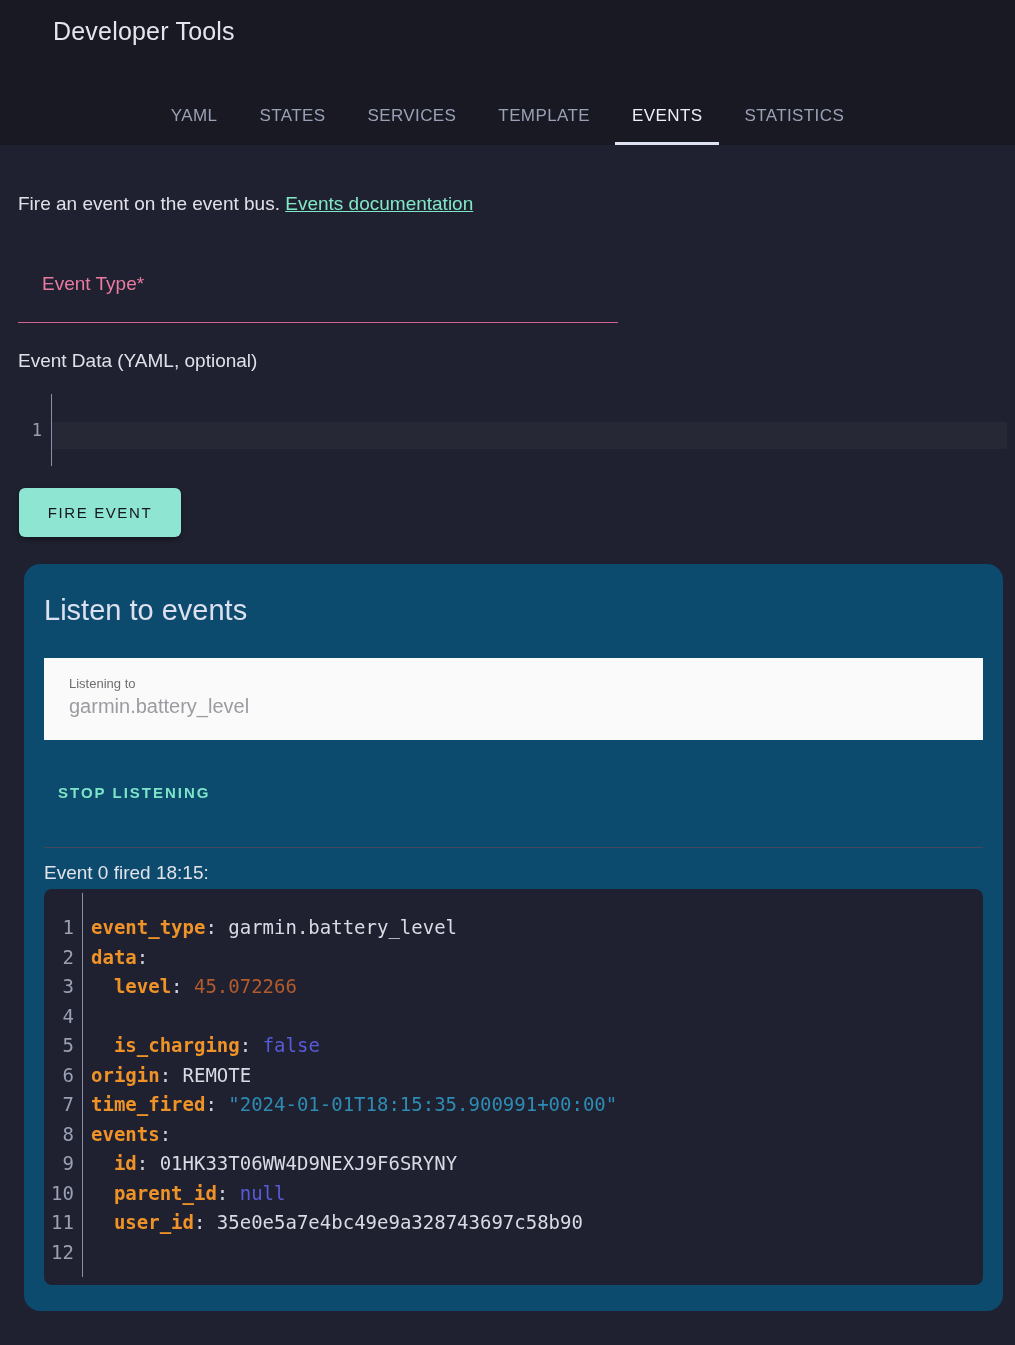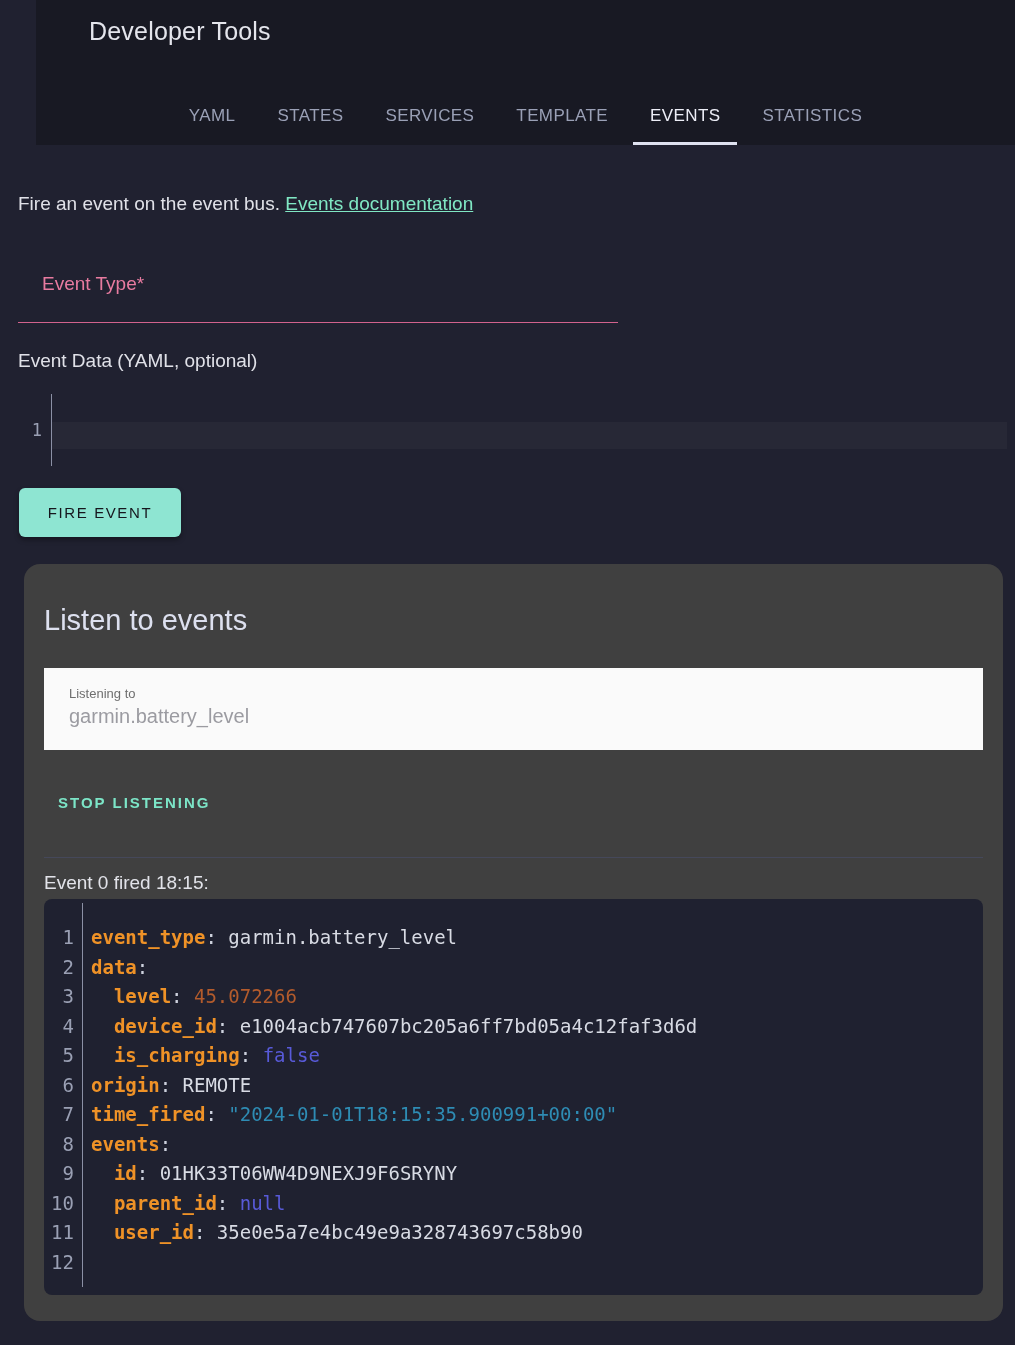--- a/index.html
+++ b/index.html
@@ -7,21 +7,21 @@
     margin: 0; padding: 0;
     width: 1015px; height: 1345px;
     background: #202130;
     font-family: "Liberation Sans", sans-serif;
     overflow: hidden;
   }
   
   .header {
     height: 145px;
     background: #181923;
-    display: flex; flex-direction: column; margin-left: 36px;
+    display: flex; flex-direction: column;
   }
   .app-title {
     color: #e4e5ec;
     font-size: 25px;
     padding: 17px 0 0 53px;
     letter-spacing: 0.2px;
   }
   .tabs {
     margin-top: auto;
     display: flex;
@@ -107,23 +107,23 @@
     font-family: "Liberation Sans", sans-serif;
     font-size: 15px;
     font-weight: 500;
     letter-spacing: 1.6px;
     box-shadow: 0 3px 5px rgba(0,0,0,0.35);
     cursor: pointer;
   }
   
   .card {
     margin: 27px 12px 24px 24px;
-    background: #404040;
+    background: #0c4a6e;
     border-radius: 16px;
-    padding: 40px 20px 26px 20px;
+    padding: 30px 20px 26px 20px;
   }
   .card-title {
     margin: 0;
     color: #dde0ef;
     font-size: 29px;
     font-weight: 400;
   }
   .listen-input {
     margin-top: 31px;
     height: 82px;
@@ -259,21 +259,21 @@
 
   <hr class="divider">
 
   <div class="event-header">Event 0 fired 18:15:</div>
 
   <div class="code-block" id="code-block">
     <div class="gutter-rule"></div>
   <div class="code-row"><span class="ln">1</span><span class="code-text"><span class="tok-k">event_type</span><span class="tok-p">: </span><span class="tok-v">garmin.battery_level</span></span></div>
       <div class="code-row"><span class="ln">2</span><span class="code-text"><span class="tok-k">data</span><span class="tok-p">:</span></span></div>
       <div class="code-row"><span class="ln">3</span><span class="code-text"><span class="tok-p">  </span><span class="tok-k">level</span><span class="tok-p">: </span><span class="tok-num">45.072266</span></span></div>
-      <div class="code-row"><span class="ln">4</span><span class="code-text"><span class="tok-p">  </span><span class="tok-k">device_id</span><span class="tok-p">: </span><span class="tok-v">e1004acb747607bc205a6ff7bd05a4c12faf3d6d</span></span></div>
+      <div class="code-row"><span class="ln">4</span></div>
       <div class="code-row"><span class="ln">5</span><span class="code-text"><span class="tok-p">  </span><span class="tok-k">is_charging</span><span class="tok-p">: </span><span class="tok-kw">false</span></span></div>
       <div class="code-row"><span class="ln">6</span><span class="code-text"><span class="tok-k">origin</span><span class="tok-p">: </span><span class="tok-v">REMOTE</span></span></div>
       <div class="code-row"><span class="ln">7</span><span class="code-text"><span class="tok-k">time_fired</span><span class="tok-p">: </span><span class="tok-s">"2024-01-01T18:15:35.900991+00:00"</span></span></div>
       <div class="code-row"><span class="ln">8</span><span class="code-text"><span class="tok-k">events</span><span class="tok-p">:</span></span></div>
       <div class="code-row"><span class="ln">9</span><span class="code-text"><span class="tok-p">  </span><span class="tok-k">id</span><span class="tok-p">: </span><span class="tok-v">01HK33T06WW4D9NEXJ9F6SRYNY</span></span></div>
       <div class="code-row"><span class="ln">10</span><span class="code-text"><span class="tok-p">  </span><span class="tok-k">parent_id</span><span class="tok-p">: </span><span class="tok-kw">null</span></span></div>
       <div class="code-row"><span class="ln">11</span><span class="code-text"><span class="tok-p">  </span><span class="tok-k">user_id</span><span class="tok-p">: </span><span class="tok-v">35e0e5a7e4bc49e9a328743697c58b90</span></span></div>
       <div class="code-row"><span class="ln">12</span><span class="code-text"></span></div>
     </div>
 </div>

